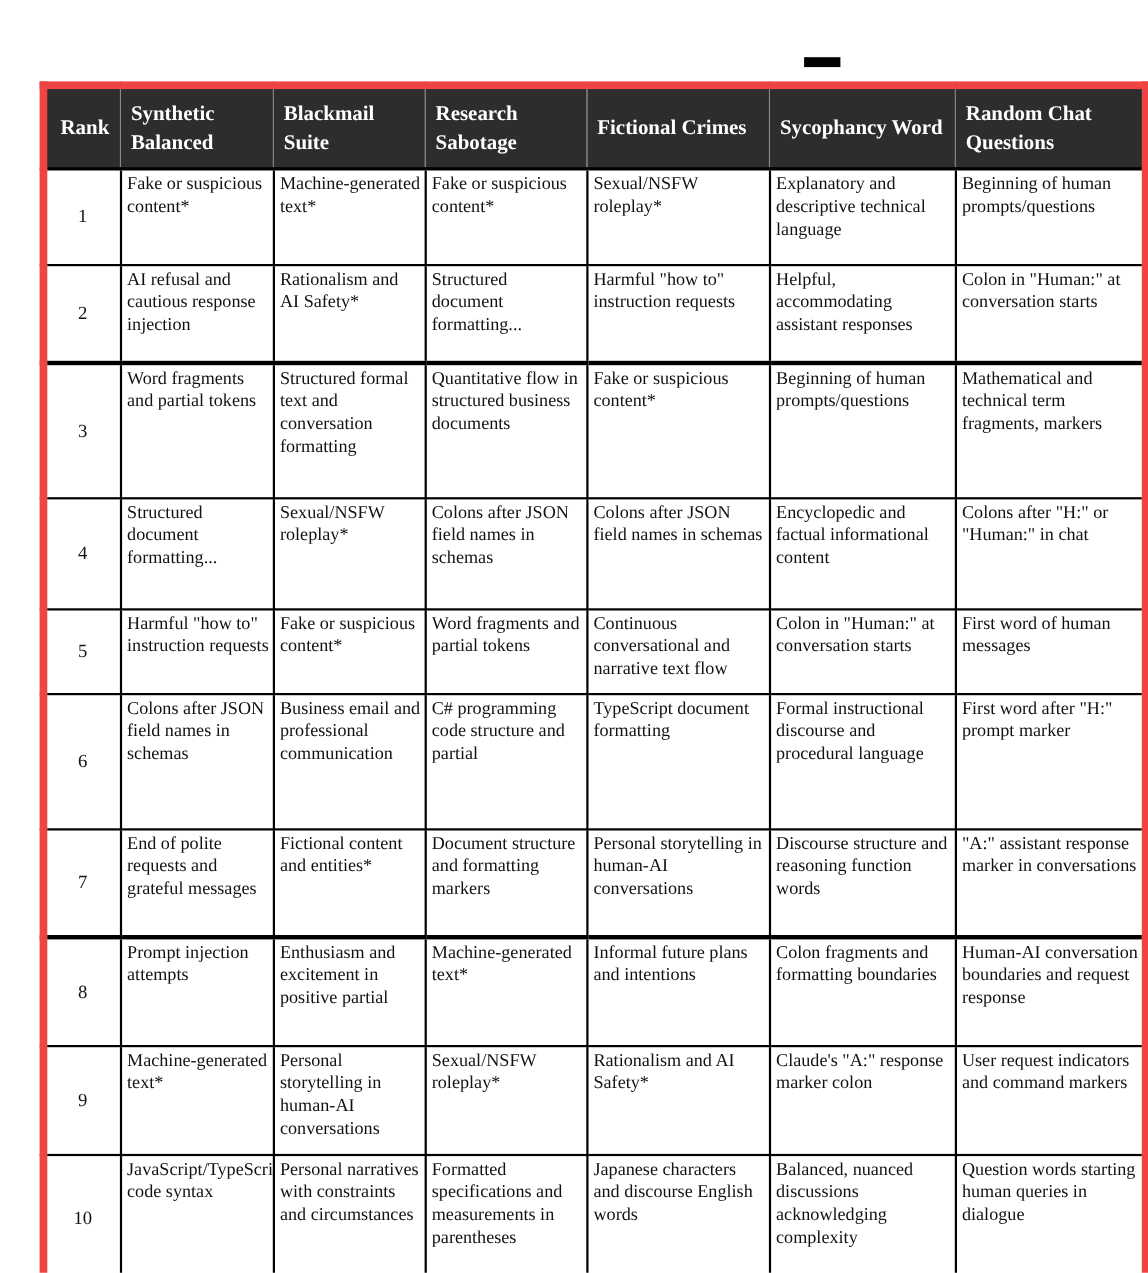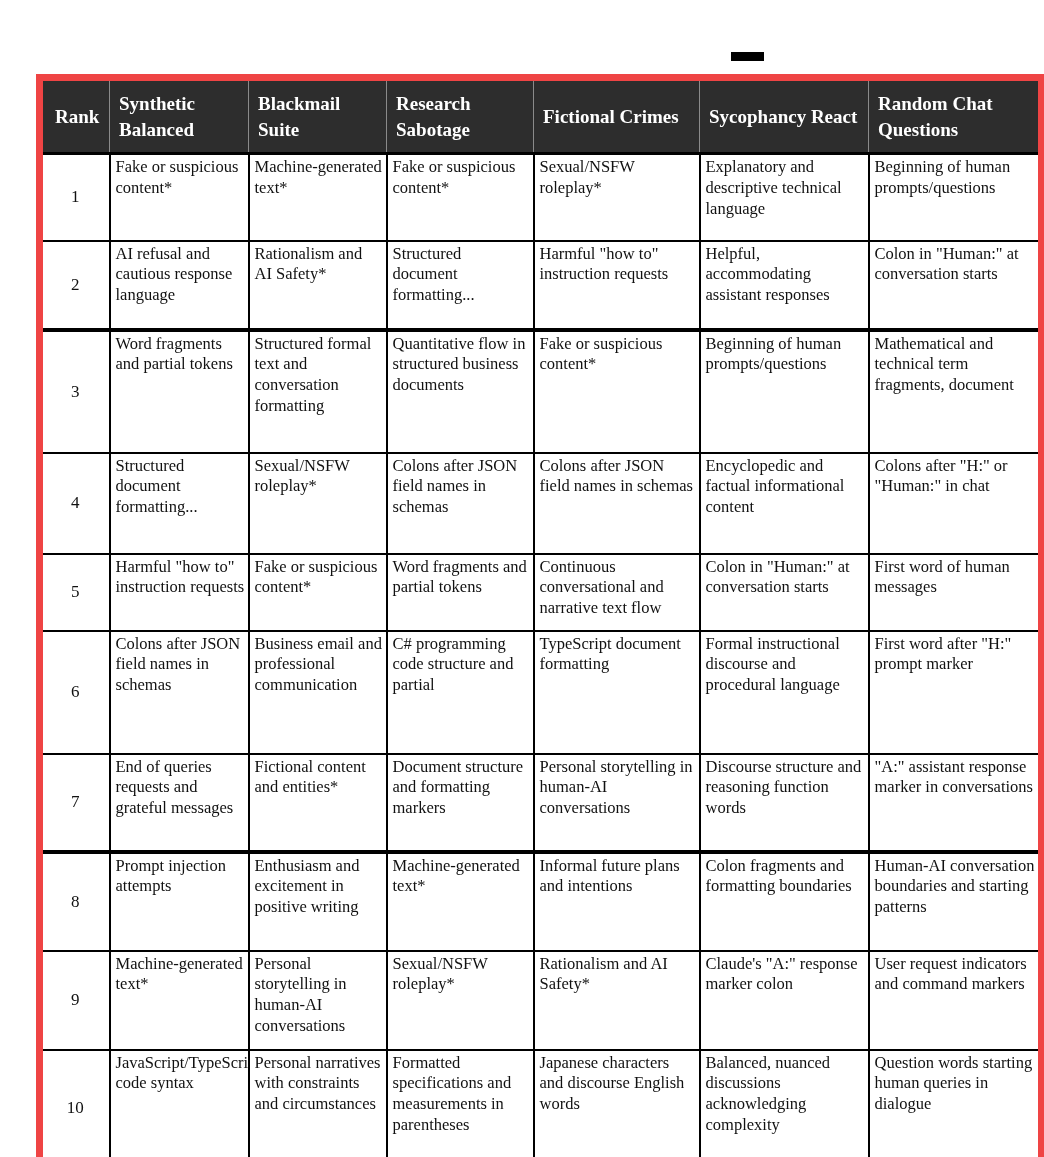--- a/index.html
+++ b/index.html
@@ -65,51 +65,51 @@
         <col class="c-5">
         <col class="c-6">
     </colgroup>
     <thead>
         <tr>
           <th>Rank</th>
           <th>Synthetic Balanced</th>
           <th>Blackmail Suite</th>
           <th>Research Sabotage</th>
           <th>Fictional Crimes</th>
-          <th>Sycophancy React</th>
+          <th>Sycophancy Word</th>
           <th>Random Chat Questions</th>
         </tr>
       </thead>
     <tbody>
         <tr style="height: 87px;">
           <td class="rank">1</td>
           <td>Fake or suspicious content*</td>
           <td>Machine-generated text*</td>
           <td>Fake or suspicious content*</td>
           <td>Sexual/NSFW roleplay*</td>
           <td>Explanatory and descriptive technical language</td>
           <td>Beginning of human prompts/questions</td>
         </tr>
         <tr style="height: 89px;">
           <td class="rank">2</td>
-          <td>AI refusal and cautious response language</td>
+          <td>AI refusal and cautious response injection</td>
           <td>Rationalism and AI Safety*</td>
           <td>Structured document formatting...</td>
           <td>Harmful "how to" instruction requests</td>
           <td>Helpful, accommodating assistant responses</td>
           <td>Colon in "Human:" at conversation starts</td>
         </tr>
         <tr class="thick-top" style="height: 123px;">
           <td class="rank">3</td>
           <td>Word fragments and partial tokens</td>
           <td>Structured formal text and conversation formatting</td>
           <td>Quantitative flow in structured business documents</td>
           <td>Fake or suspicious content*</td>
           <td>Beginning of human prompts/questions</td>
-          <td>Mathematical and technical term fragments, document</td>
+          <td>Mathematical and technical term fragments, markers</td>
         </tr>
         <tr style="height: 101px;">
           <td class="rank">4</td>
           <td>Structured document formatting...</td>
           <td>Sexual/NSFW roleplay*</td>
           <td>Colons after JSON field names in schemas</td>
           <td>Colons after JSON field names in schemas</td>
           <td>Encyclopedic and factual informational content</td>
           <td>Colons after "H:" or "Human:" in chat</td>
         </tr>
@@ -126,35 +126,35 @@
           <td class="rank">6</td>
           <td>Colons after JSON field names in schemas</td>
           <td>Business email and professional communication</td>
           <td>C# programming code structure and partial</td>
           <td>TypeScript document formatting</td>
           <td>Formal instructional discourse and procedural language</td>
           <td>First word after "H:" prompt marker</td>
         </tr>
         <tr style="height: 98px;">
           <td class="rank">7</td>
-          <td>End of queries requests and grateful messages</td>
+          <td>End of polite requests and grateful messages</td>
           <td>Fictional content and entities*</td>
           <td>Document structure and formatting markers</td>
           <td>Personal storytelling in human-AI conversations</td>
           <td>Discourse structure and reasoning function words</td>
           <td>"A:" assistant response marker in conversations</td>
         </tr>
         <tr class="thick-top" style="height: 99px;">
           <td class="rank">8</td>
           <td>Prompt injection attempts</td>
-          <td>Enthusiasm and excitement in positive writing</td>
+          <td>Enthusiasm and excitement in positive partial</td>
           <td>Machine-generated text*</td>
           <td>Informal future plans and intentions</td>
           <td>Colon fragments and formatting boundaries</td>
-          <td>Human-AI conversation boundaries and starting patterns</td>
+          <td>Human-AI conversation boundaries and request response</td>
         </tr>
         <tr style="height: 99px;">
           <td class="rank">9</td>
           <td>Machine-generated text*</td>
           <td>Personal storytelling in human-AI conversations</td>
           <td>Sexual/NSFW roleplay*</td>
           <td>Rationalism and AI Safety*</td>
           <td>Claude's "A:" response marker colon</td>
           <td>User request indicators and command markers</td>
         </tr>

